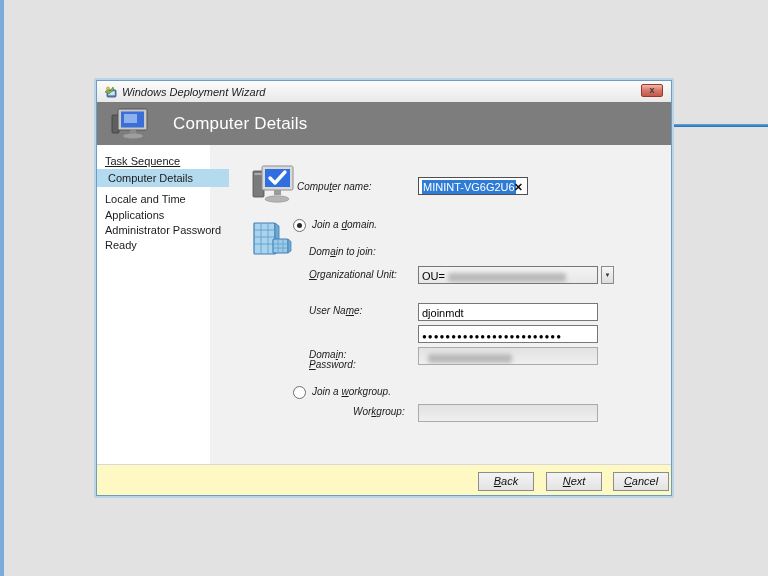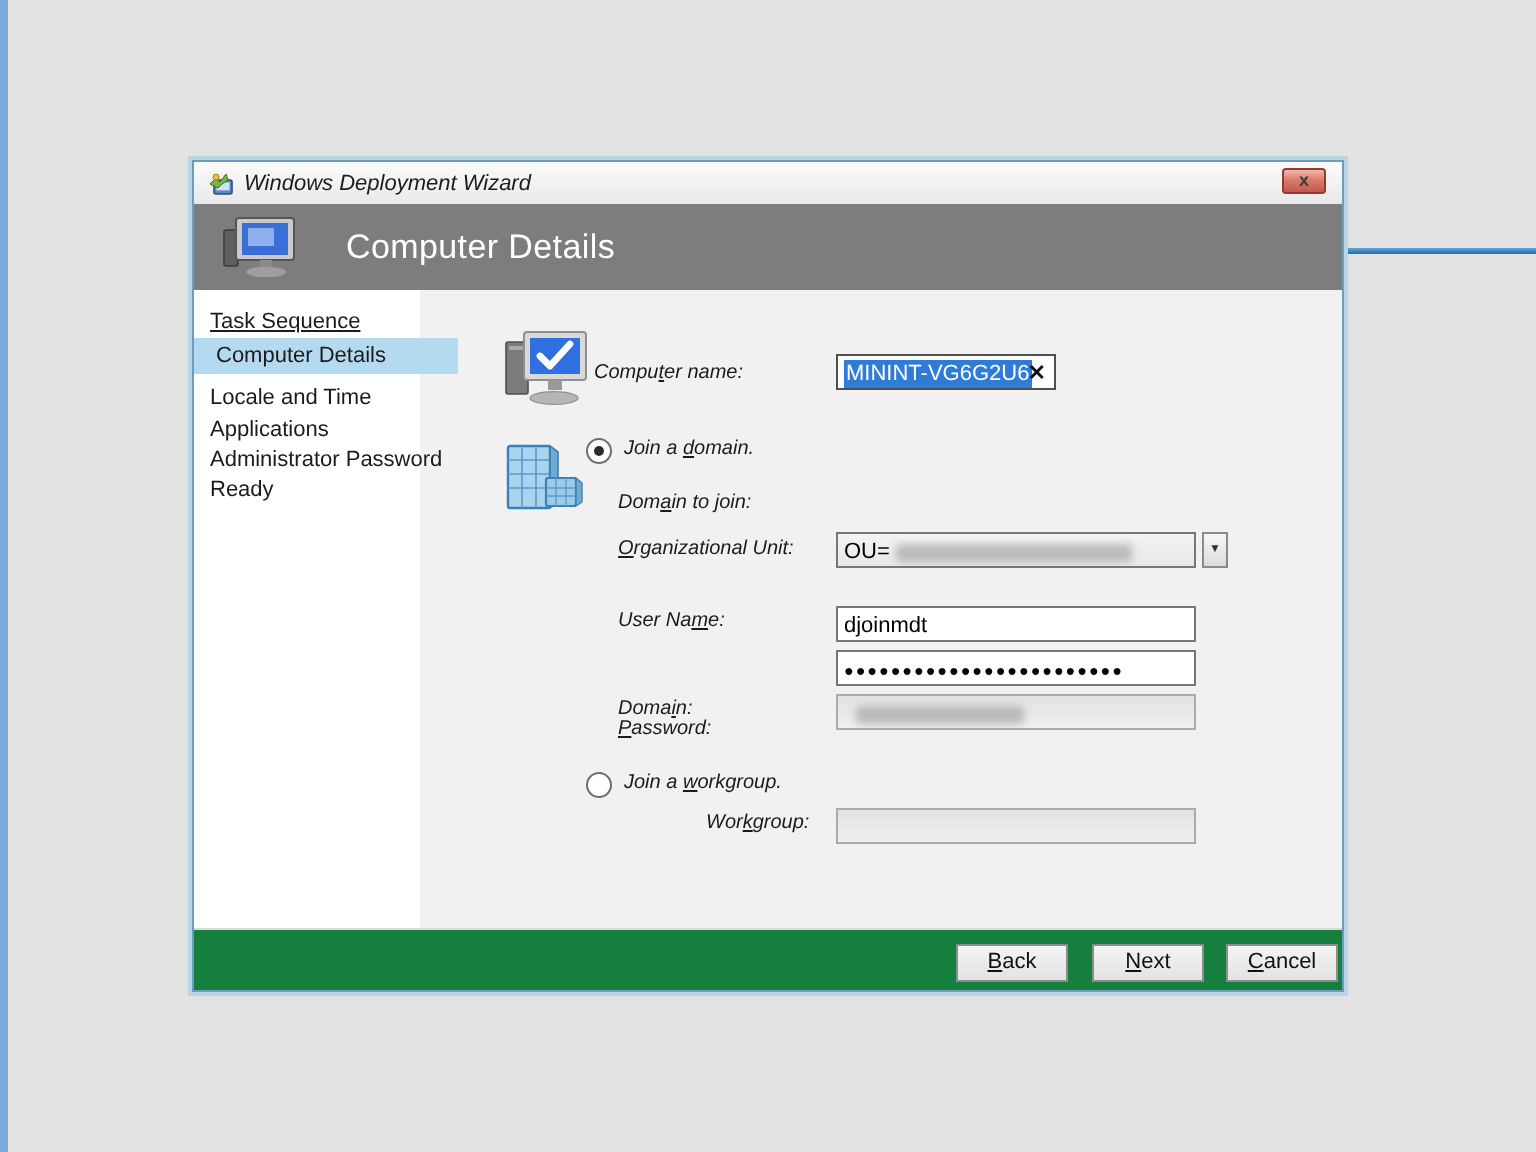--- a/index.html
+++ b/index.html
@@ -54,22 +54,22 @@
               vertical-align:middle; margin-left:3px; border-radius:2px; opacity:0.75; }
 
   .drop-btn { position:absolute; width:13px; height:18px; background:linear-gradient(#f7f7f7,#dcdcdc);
               border:1px solid #8a8a8a; font-size:6px; color:#333; text-align:center; line-height:16px; cursor:default; }
 
   .radio { position:absolute; width:13px; height:13px; border:1px solid #6e6e6e; border-radius:50%;
            background:#ffffff; }
   .radio.checked::after { content:""; position:absolute; left:3px; top:3px; width:5px; height:5px;
            border-radius:50%; background:#2b2b2b; }
 
-  .btnbar { position:absolute; left:0; top:383px; width:574px; height:31px; background:#15803d;
-            border-top:1px solid #d8d8d8; }
+  .btnbar { position:absolute; left:0; top:383px; width:574px; height:31px; background:#fef9c3;
+            border-top:1px solid #d8d8d8;font-style:italic; }
   .wiz-btn { position:absolute; top:7px; width:56px; height:19px; background:linear-gradient(#f4f4f4,#e3e3e3);
              border:1px solid #8d8d8d; font-size:11px; color:#111; text-align:center; line-height:17px; cursor:default; }
 </style>
 </head>
 <body>
 
 <div id="screen">
   <div class="left-stripe"></div>
   <div class="accent-line"></div>
 

